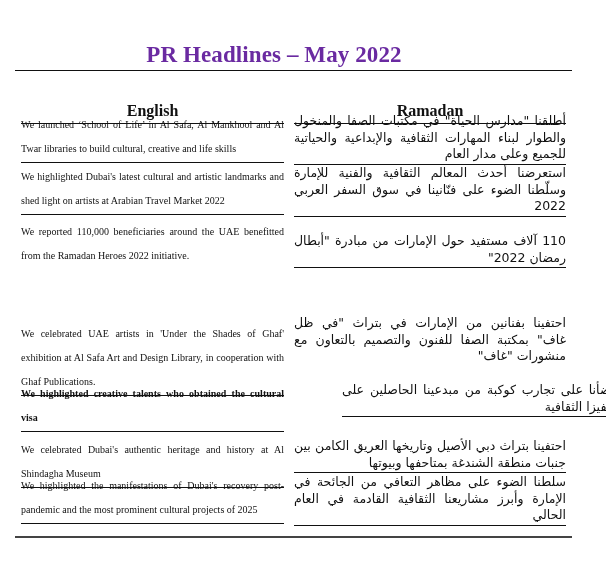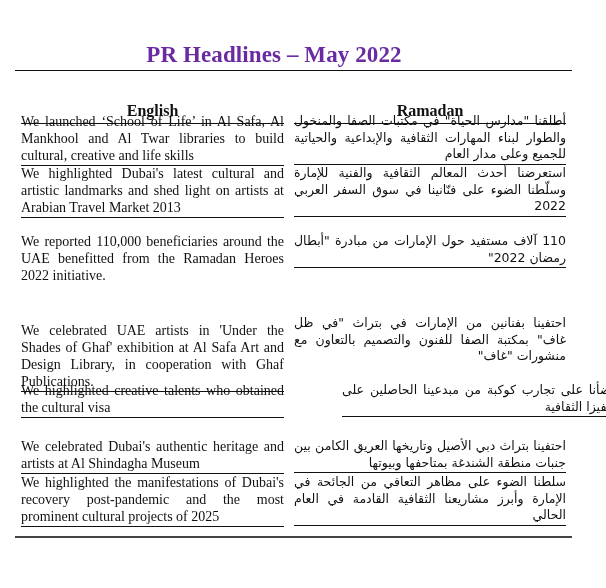--- a/index.html
+++ b/index.html
@@ -3,48 +3,48 @@
 <meta charset="utf-8">
 <style>
   html, body { margin: 0; padding: 0; background: #ffffff; }
   body { width: 606px; height: 588px; position: relative; overflow: hidden; font-family: "Liberation Serif", serif; color: #111; }
   .title { position: absolute; left: 0; width: 548px; top: 42px; text-align: center; font-size: 23px; font-weight: bold; color: #6a2aa1; letter-spacing: 0.1px; }
   .rule-top { position: absolute; left: 15px; width: 557px; top: 70px; height: 0; border-top: 1.5px solid #111; }
   .rule-bottom { position: absolute; left: 15px; width: 557px; top: 536px; height: 0; border-top: 2.5px solid #444; }
   .col-head { position: absolute; top: 82px; font-size: 16px; font-weight: bold; text-align: center; padding-bottom: 3px; border-bottom: 1.5px solid #111; margin-top: 20px; }
   .col-head.en { left: 21px; width: 263px; }
   .col-head.ar { left: 294px; width: 272px; }
-  .cell { position: absolute; font-size: 14px; line-height: 17px; }
+  .cell { position: absolute; font-size: 10px; line-height: 24px; }
   .cell.en { left: 21px; width: 263px; text-align: justify; font-family: "Liberation Serif", serif; }
   .cell.ar { left: 294px; width: 272px; direction: rtl; text-align: justify; font-family: "DejaVu Sans", sans-serif; font-size: 12.5px; line-height: 16.5px; }
   .ul { border-bottom: 1.5px solid #111; padding-bottom: 1px; }
 </style>
 </head>
 <body>
 
 <div class="title">PR Headlines – May 2022</div>
 <div class="rule-top"></div>
 
 <div class="col-head en">English</div>
 <div class="col-head ar">Ramadan</div>
 
 <div class="cell en ul" style="top:113px;">We launched ‘School of Life’ in Al Safa, Al Mankhool and Al Twar libraries to build cultural, creative and life skills</div>
 <div class="cell ar ul" style="top:113px;">أطلقنا "مدارس الحياة" في مكتبات الصفا والمنخول والطوار لبناء المهارات الثقافية والإبداعية والحياتية للجميع وعلى مدار العام</div>
 
-<div class="cell en ul" style="top:165px;">We highlighted Dubai's latest cultural and artistic landmarks and shed light on artists at Arabian Travel Market 2013</div>
+<div class="cell en ul" style="top:165px;">We highlighted Dubai's latest cultural and artistic landmarks and shed light on artists at Arabian Travel Market 2022</div>
 <div class="cell ar ul" style="top:165px;">استعرضنا أحدث المعالم الثقافية والفنية للإمارة وسلّطنا الضوء على فنّانينا في سوق السفر العربي 2022</div>
 
-<div class="cell en" style="top:233px;">We reported 110,000 beneficiaries around the UAE benefitted from the Ramadan Heroes 2022 initiative.</div>
+<div class="cell en" style="top:220px;">We reported 110,000 beneficiaries around the UAE benefitted from the Ramadan Heroes 2022 initiative.</div>
 <div class="cell ar ul" style="top:233px;">110 آلاف مستفيد حول الإمارات من مبادرة "أبطال رمضان 2022"</div>
 
 <div class="cell en ul" style="top:322px;">We celebrated UAE artists in 'Under the Shades of Ghaf' exhibition at Al Safa Art and Design Library, in cooperation with Ghaf Publications.</div>
 <div class="cell ar" style="top:315px;">احتفينا بفنانين من الإمارات في بتراث "في ظل غاف" بمكتبة الصفا للفنون والتصميم بالتعاون مع منشورات "غاف"</div>
 
-<div class="cell en ul" style="top:382px;">We highlighted creative talents who obtained the cultural visa</div>
+<div class="cell en ul" style="top:382px;font-weight:bold;">We highlighted creative talents who obtained the cultural visa</div>
 <div class="cell ar ul" style="top:382px;margin-left:48px;">أضأنا على تجارب كوكبة من مبدعينا الحاصلين على الفيزا الثقافية</div>
 
-<div class="cell en ul" style="top:438px;">We celebrated Dubai's authentic heritage and artists at Al Shindagha Museum</div>
+<div class="cell en ul" style="top:438px;">We celebrated Dubai's authentic heritage and history at Al Shindagha Museum</div>
 <div class="cell ar ul" style="top:438px;">احتفينا بتراث دبي الأصيل وتاريخها العريق الكامن بين جنبات منطقة الشندغة بمتاحفها وبيوتها</div>
 
 <div class="cell en ul" style="top:474px;">We highlighted the manifestations of Dubai's recovery post-pandemic and the most prominent cultural projects of 2025</div>
 <div class="cell ar ul" style="top:474px;">سلطنا الضوء على مظاهر التعافي من الجائحة في الإمارة وأبرز مشاريعنا الثقافية القادمة في العام الحالي</div>
 
 <div class="rule-bottom"></div>
 
 </body></html>

